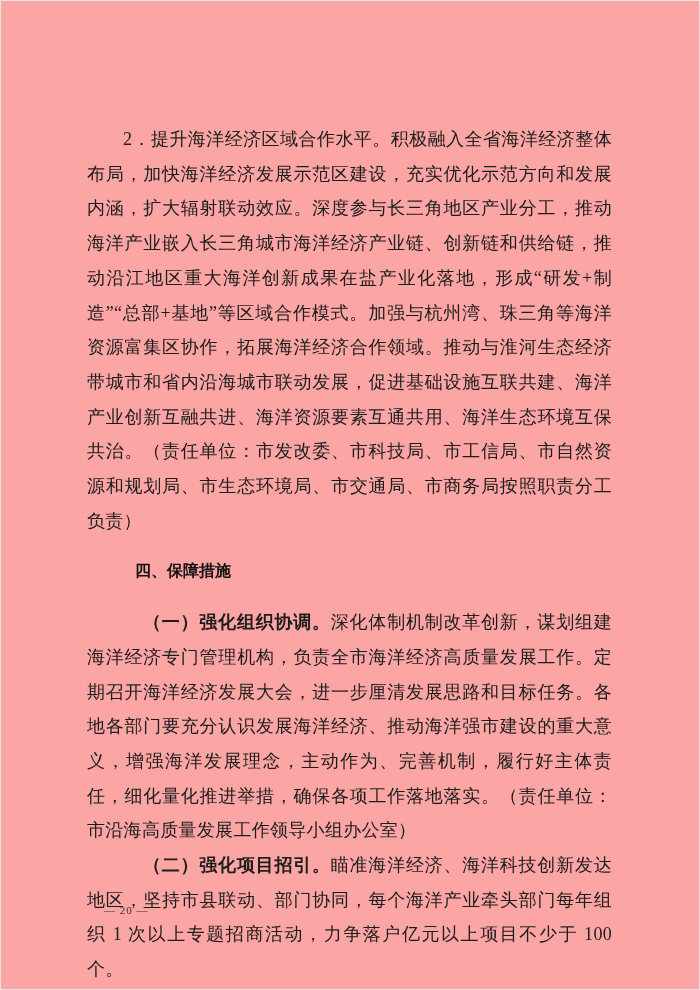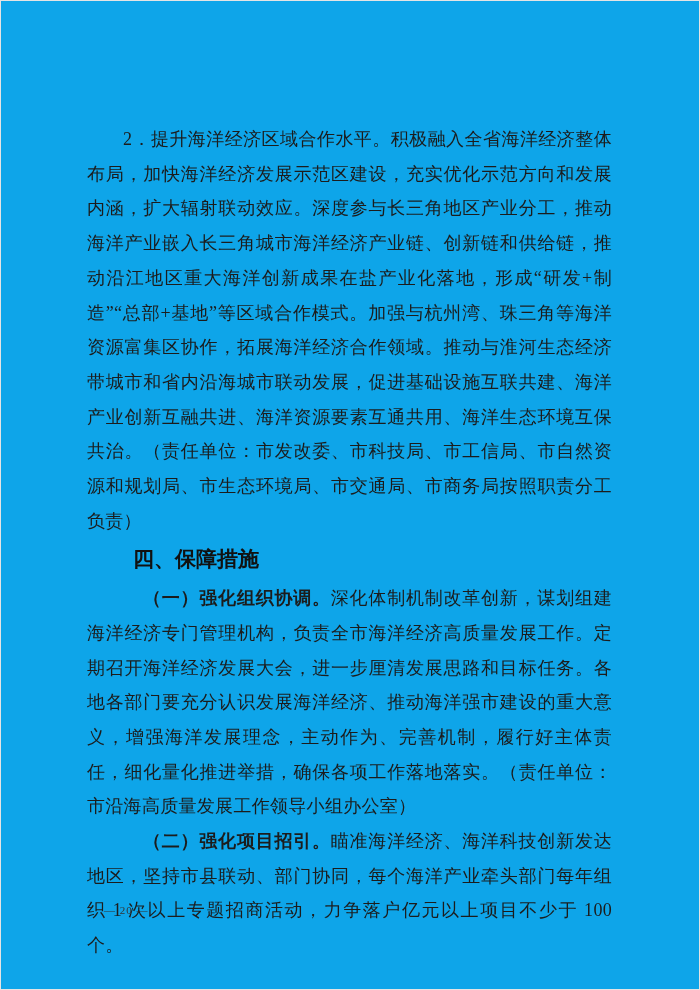--- a/index.html
+++ b/index.html
@@ -4,21 +4,21 @@
 <style>
   html, body {
     margin: 0;
     padding: 0;
     background: #ffffff;
   }
   .page {
     position: relative;
     width: 700px;
     height: 990px;
-    background: #0ea5e9;
+    background: #fca5a5;
     box-sizing: border-box;
     border: 1px solid #e4e4e4;
     overflow: hidden;
     font-family: "Liberation Serif", "DejaVu Serif", serif;
     color: #1c1c1c;
   }
   .content {
     position: absolute;
     left: 86px;
     right: 87px;
@@ -36,23 +36,23 @@
   .para .lead {
     
     font-weight: 400;
   }
   .para.sub .lead {
     
     font-weight: 700;
     margin-left: 20px;
   }
   .section-heading {
-    margin: 4px;
+    margin: 16px;
     font-family: "Liberation Sans", "DejaVu Sans", sans-serif;
-    font-size: 21px;
+    font-size: 16px;
     line-height: 34.7px;
     font-weight: 700;
     text-indent: 2em;
     color: #111111;
   }
   .page-footer {
     position: absolute;
     left: 103px;
     top: 897px;
     font-size: 11px;

